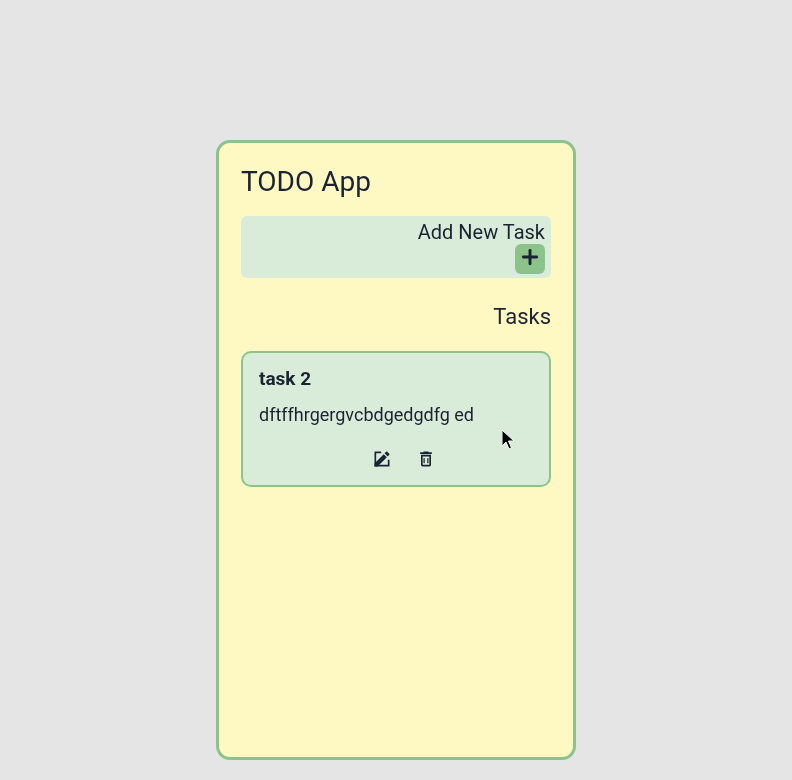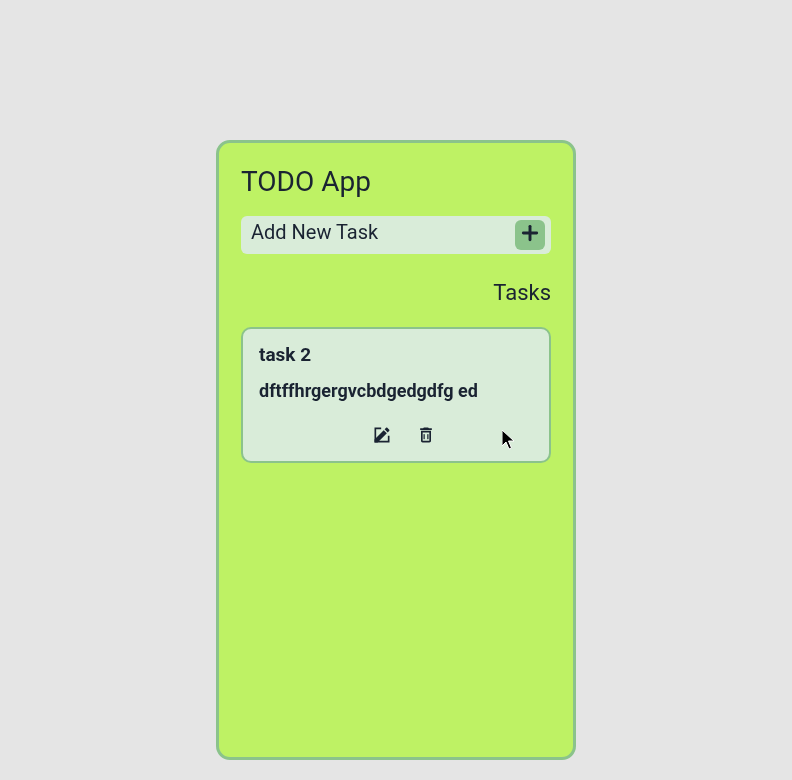--- a/index.html
+++ b/index.html
@@ -13,40 +13,41 @@
       width: 792px;
       height: 780px;
       display: flex;
       justify-content: center;
       align-items: flex-start;
       padding-top: 140px;
     }
     .app-container {
       width: 360px;
       height: 620px;
-      background-color: #bef264;
+      background-color: #fef9c3;
       border: 3px solid #8bc38b;
       border-radius: 14px;
       padding: 18px 22px;
     }
     .app-title {
       font-size: 28px;
       font-weight: 400;
       color: #1a2332;
       margin-bottom: 18px;
       margin-top: 4px;
     }
     .add-task-bar {
       display: flex;
       justify-content: space-between;
-      align-items: flex-start;
+      align-items: flex-end;
       background-color: #d9ecd9;
       border-radius: 6px;
       padding: 4px 6px 4px 10px;
       margin-bottom: 26px;
+      flex-direction: column;
     }
     .add-task-label {
       font-size: 20px;
       color: #1a2332;
       font-weight: 400;
     }
     .add-btn {
       width: 30px;
       height: 30px;
       background-color: #8bc38b;
@@ -74,21 +75,21 @@
       padding: 14px 1px 12px 16px;
     }
     .task-title {
       font-size: 19px;
       font-weight: 700;
       color: #1a2332;
       margin-bottom: 14px;
     }
     .task-desc {
       font-size: 18px;
-      font-weight: 700;
+      font-weight: 400;
       color: #1a2332;
       margin-bottom: 24px;
     }
     .task-actions {
       display: flex;
       justify-content: center;
       gap: 24px;
     }
     .action-btn {
       cursor: pointer;

